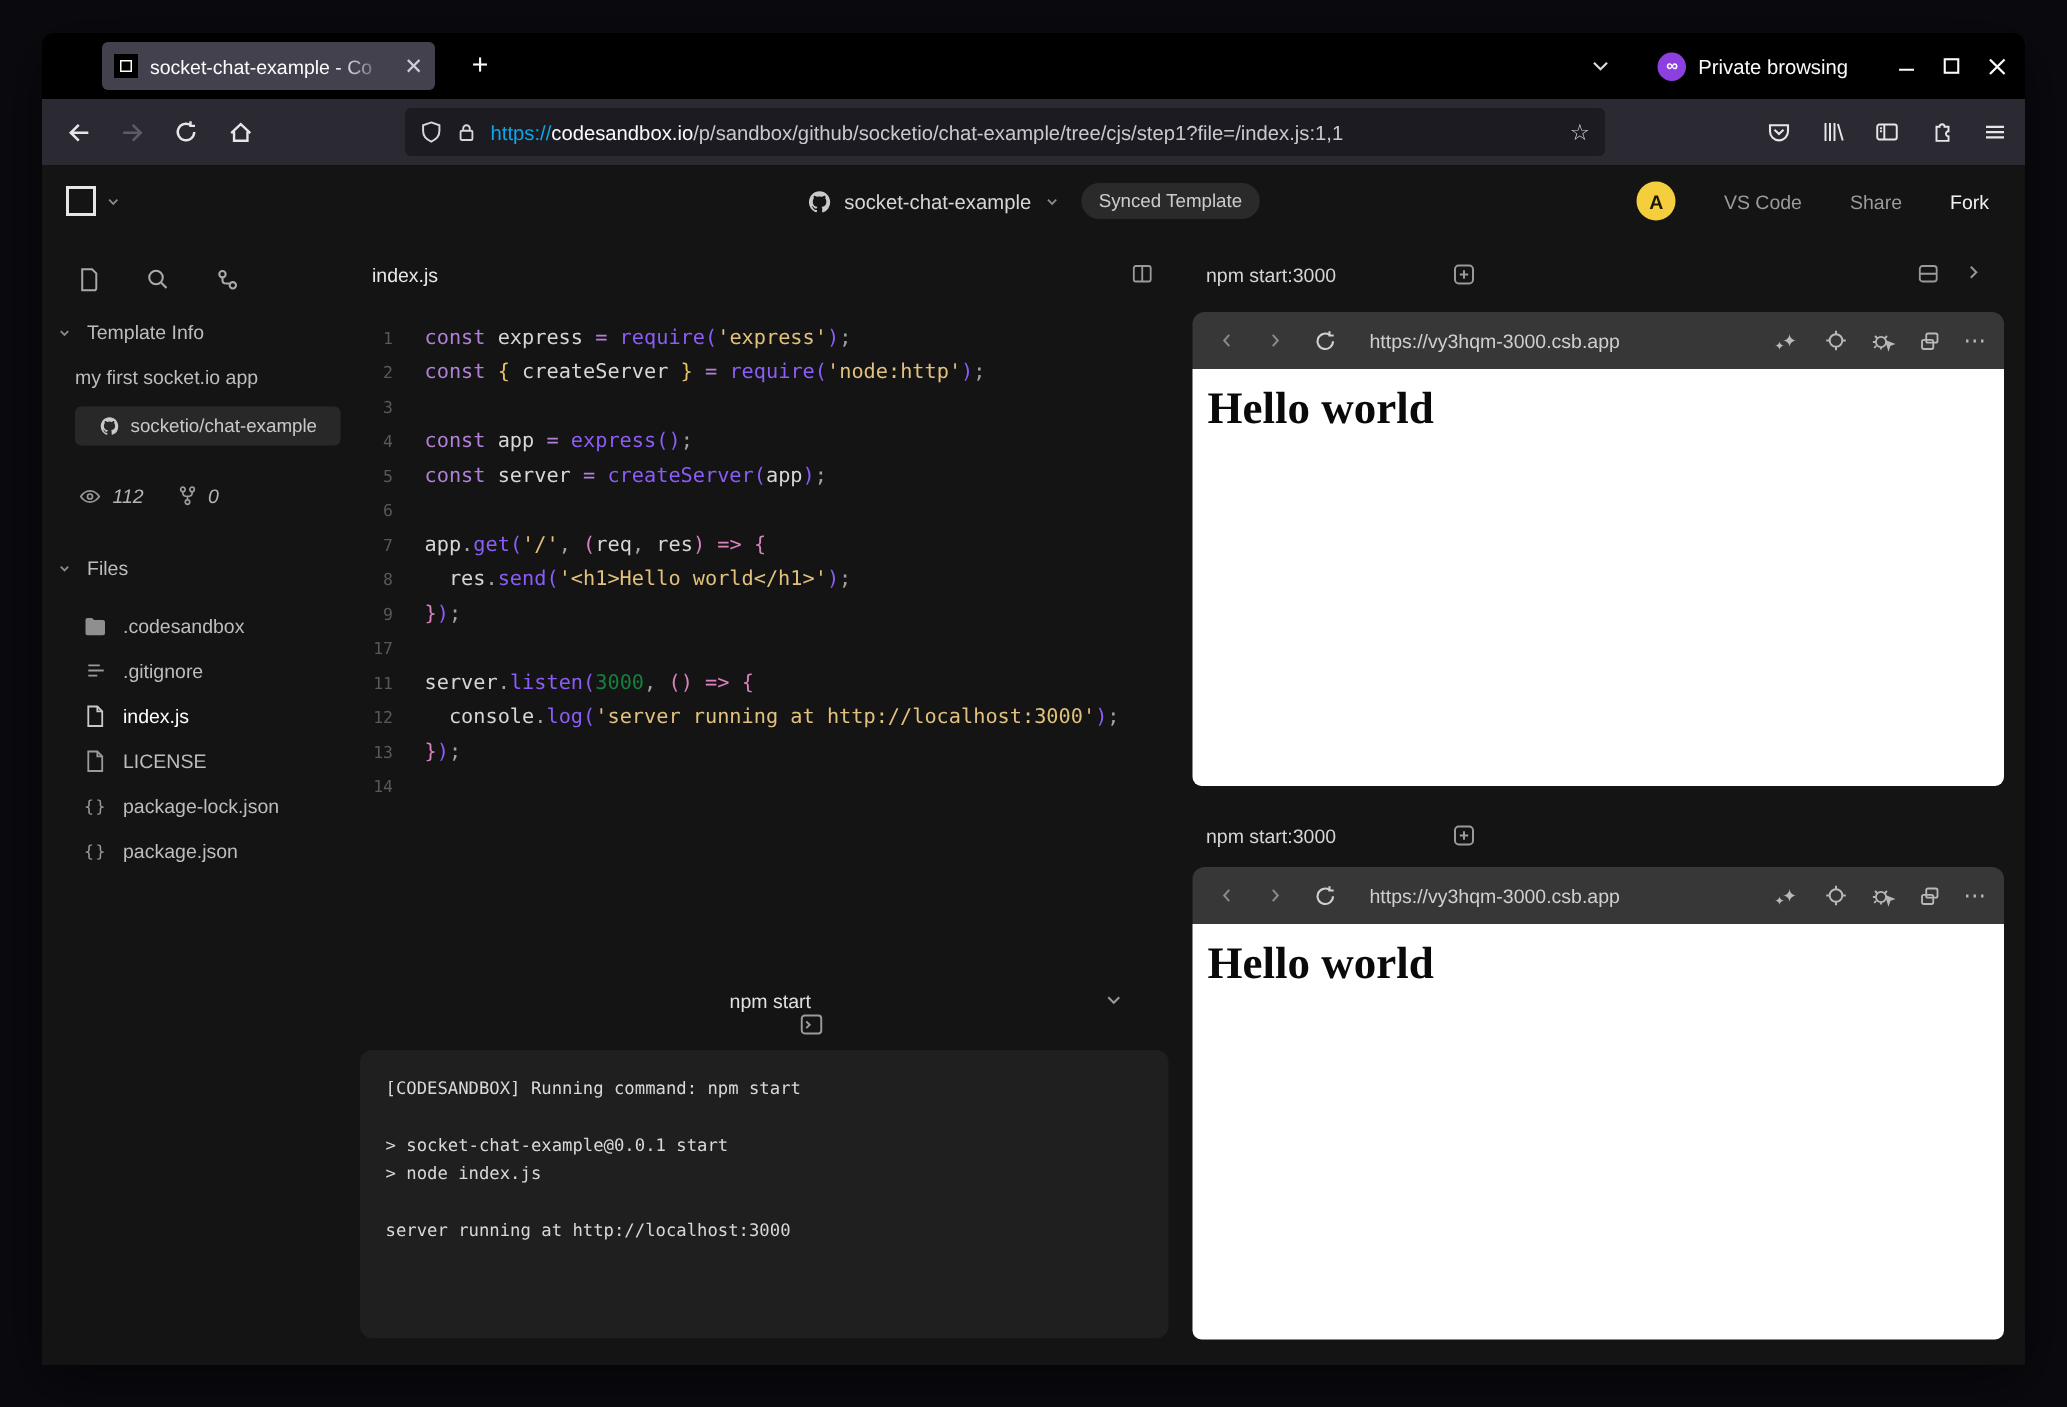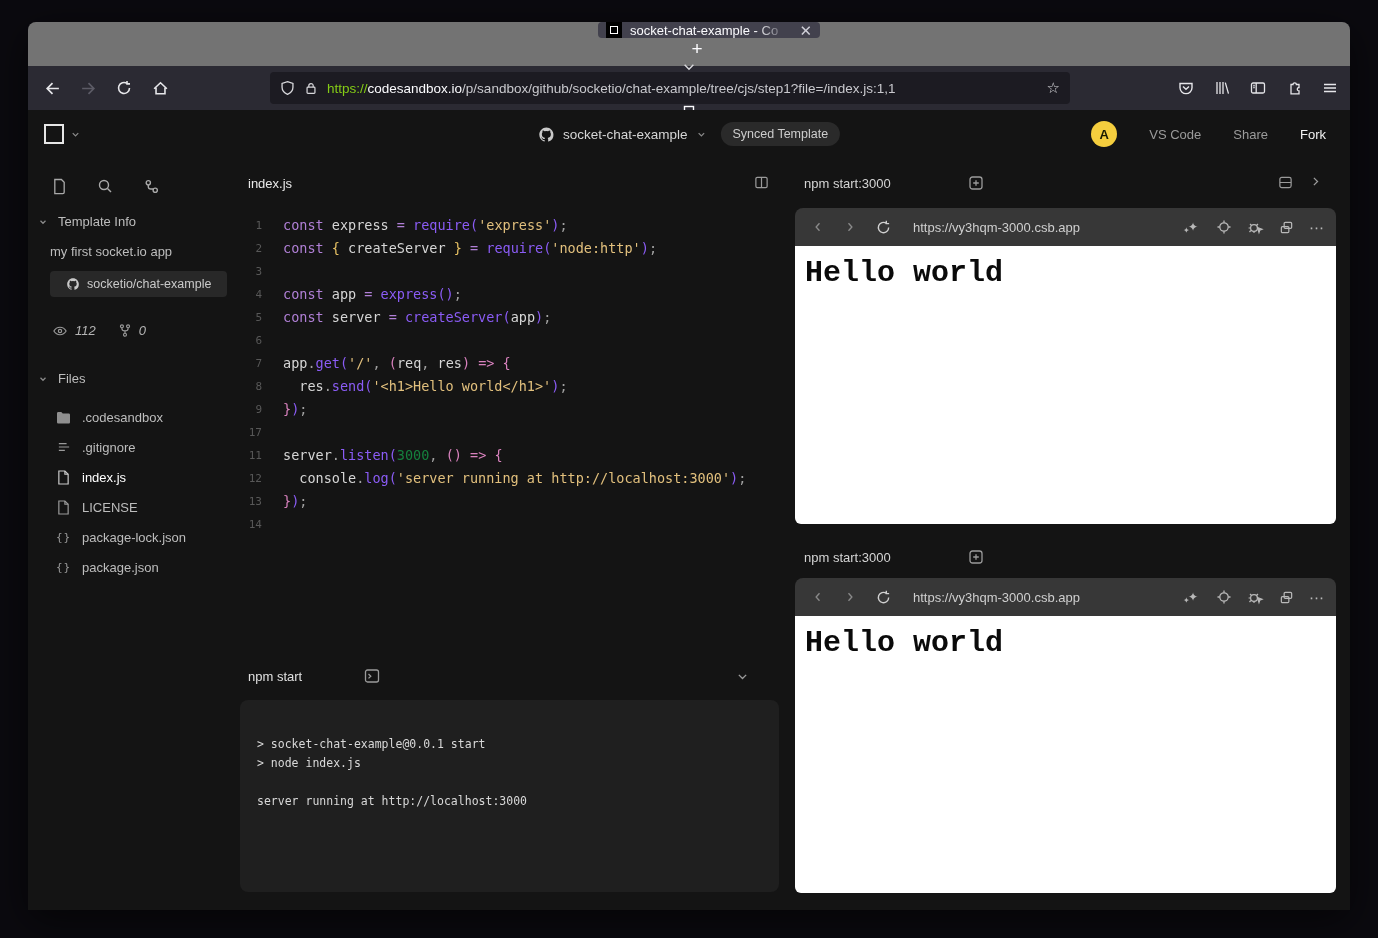--- a/index.html
+++ b/index.html
@@ -4,21 +4,21 @@
 <style>
   * { margin:0; padding:0; box-sizing:border-box; }
   html,body { width:1378px; height:938px; background:#0B0A0F; font-family:"Liberation Sans", sans-serif; overflow:hidden; }
   svg { display:block; }
 
   .stage { position:relative; width:1378px; height:938px; background:#0B0A0F; }
   .win { position:absolute; left:28px; top:22px; width:1322px; height:888px;
          border-radius:8px 8px 0 0; overflow:hidden; background:#141414; box-shadow:0 10px 40px rgba(0,0,0,.6); }
 
   
-  .tabbar { height:44px; background:#737373; display:flex; align-items:center;flex-direction:column; }
+  .tabbar { height:44px; background:#000000; display:flex; align-items:center; }
   .tab { margin-left:40px; width:222px; height:32px; background:#42414D; border-radius:4px;
          display:flex; align-items:center; padding:0 8px; gap:8px; color:#FBFBFE; font-size:13px; }
   .favicon { width:16px; height:16px; background:#000; display:grid; place-items:center; flex:none; }
   .favicon .sq { width:8px; height:8px; border:1.5px solid #fff; }
   .tab-title { flex:1; white-space:nowrap; overflow:hidden;
                -webkit-mask-image:linear-gradient(90deg,#000 78%,transparent 98%);
                mask-image:linear-gradient(90deg,#000 78%,transparent 98%); }
   .tab-close { color:#CFCFD8; font-size:15px; line-height:1; cursor:default; }
   .newtab { margin-left:16px; width:28px; height:28px; display:grid; place-items:center;
             color:#FBFBFE; font-size:19px; border-radius:4px; }
@@ -31,21 +31,21 @@
   .winctl:last-child { margin-right:4px; }
 
   
   .navbar { height:44px; background:#2B2A33; display:flex; align-items:center; }
   .nav-left { display:flex; gap:8px; margin-left:10px; }
   .nav-btn { width:28px; height:28px; display:grid; place-items:center; color:#E6E6EA; }
   .nav-btn.dim { color:#5C5B66; }
   .urlbar { margin-left:96px; width:800px; height:32px; background:#1C1B22; border-radius:4px;
             display:flex; align-items:center; padding:0 10px; gap:9px; }
   .url-text { flex:1; font-size:13.5px; color:#C9C9CE; white-space:nowrap; overflow:hidden; }
-  .url-text .scheme { color:#84cc16; }
+  .url-text .scheme { color:#0ea5e9; }
   .url-text .domain { color:#FBFBFE; }
   .nav-right { margin-left:auto; margin-right:6px; display:flex; gap:8px; }
 
   
   .csb { height:800px; background:#141414; color:#C5C5C5; position:relative; }
   .csb-header { height:48px; display:flex; align-items:center; position:relative; }
   .csb-logo-wrap { display:flex; align-items:center; gap:6px; margin-left:16px; }
   .csb-logo { width:20px; height:20px; border:2px solid #E6E6E6; }
   .hdr-center { position:absolute; left:50%; top:0; height:48px; transform:translateX(-50%);
                 display:flex; align-items:center; gap:8px; }
@@ -82,21 +82,21 @@
   .ed-split { position:absolute; right:26px; top:17px; color:#9A9A9A; }
   .code { padding:6px 0 0 0; font-family:"DejaVu Sans Mono", monospace; font-size:13.5px; }
   .code-line { display:flex; height:23px; line-height:23px; white-space:pre; }
   .ln { width:22px; text-align:right; margin-right:21px; color:#585858; font-size:11px; flex:none; }
   .lc span { white-space:pre; }
   .tk-kw { color:#B180D7; } .tk-fn { color:#8b5cf6; } .tk-str { color:#E2C07D; }
   .tk-strl { color:#E2C07D; text-underline-offset:3px; }
   .tk-num { color:#15803d; } .tk-pk { color:#D982BE; } .tk-pn { color:#A2A2A2; }
   .tk-pl { color:#D6D6D6; } .tk-br { color:#E8C264; }
 
-  .term-head { position:absolute; top:502px; left:0; width:539px; height:32px; display:flex; align-items:center; }
+  .term-head { position:absolute; top:502px; left:0; width:539px; height:32px; display:flex; align-items:center;flex-direction:column; }
   .term-tab-label { margin-left:8px; color:#E0E0E0; font-size:13px; }
   .term-icon { margin-left:62px; color:#9A9A9A; }
   .term-chevron { position:absolute; right:30px; color:#9A9A9A; }
   .term-box { position:absolute; top:542px; left:0; width:539px; height:192px; background:#1F1F1F;
               border-radius:8px; padding:16px 17px; font-family:"DejaVu Sans Mono", monospace;
               font-size:11.5px; color:#D8D8D8; overflow:hidden; }
   .term-line { height:19px; line-height:19px; white-space:pre; }
 
   
   .preview-col { flex:1; position:relative; }
@@ -104,21 +104,21 @@
   .pv-tab-label { margin-left:9px; color:#D5D5D5; font-size:13px; }
   .pv-add { margin-left:36px; color:#9A9A9A; }
   .pv-strip-right { position:absolute; right:14px; display:flex; gap:16px; color:#9A9A9A; }
   .pv-toolbar { position:absolute; left:0; width:541px; height:38px; background:#373737;
                 border-radius:8px 8px 0 0; display:flex; align-items:center; padding:0 12px; gap:10px; }
   .pv-nav { color:#8A8A8A; display:grid; place-items:center; width:22px; }
   .pv-reload { color:#D0D0D0; display:grid; place-items:center; width:24px; }
   .pv-url { margin-left:8px; color:#CFCFCF; font-size:13px; white-space:nowrap; }
   .pv-tools { margin-left:auto; display:flex; align-items:center; gap:15px; color:#B9B9B9; }
   .pv-white { position:absolute; left:0; width:541px; background:#FFFFFF; border-radius:0 0 6px 6px; overflow:hidden; }
-  .pv-white h1 { margin:10px 0 0 10px; font-family:Liberation Mono, monospace;
+  .pv-white h1 { margin:10px 0 0 10px; font-family:Liberation Serif, serif;
                  font-weight:bold; font-size:30px; color:#0A0A0A; }
 
   .p1-strip { top:0; height:50px; } .p1-strip .pv-strip-right { top:17px; }
   .p1-toolbar { top:50px; } .p1-white { top:88px; height:278px; }
   .p2-strip { top:378px; height:42px; }
   .p2-toolbar { top:420px; } .p2-white { top:458px; height:277px; }
 
   .glyph { font-size:15px; line-height:1; }
   .sparkles { position:relative; width:18px; height:16px; }
   .sparkles .s1 { position:absolute; left:5px; top:1px; font-size:12px; }
@@ -405,20 +405,21 @@
                   <path d="M4.5 6l2.3 2.2L4.5 10.4"></path>
                 </svg>
             </span>
             <span class="term-chevron">
               <svg width="13" height="13" viewBox="0 0 16 16" fill="none" stroke="currentColor" stroke-width="1.7">
                   <path d="M3.5 6l4.5 4.5L12.5 6"></path>
                 </svg>
             </span>
           </div>
           <div class="term-box">
+              <div class="term-line">[CODESANDBOX] Running command: npm start</div>
               <div class="term-line">&nbsp;</div>
               <div class="term-line">&gt; socket-chat-example@0.0.1 start</div>
               <div class="term-line">&gt; node index.js</div>
               <div class="term-line">&nbsp;</div>
               <div class="term-line">server running at http://localhost:3000</div>
             </div>
         </section>
 
         <section class="preview-col">
 

